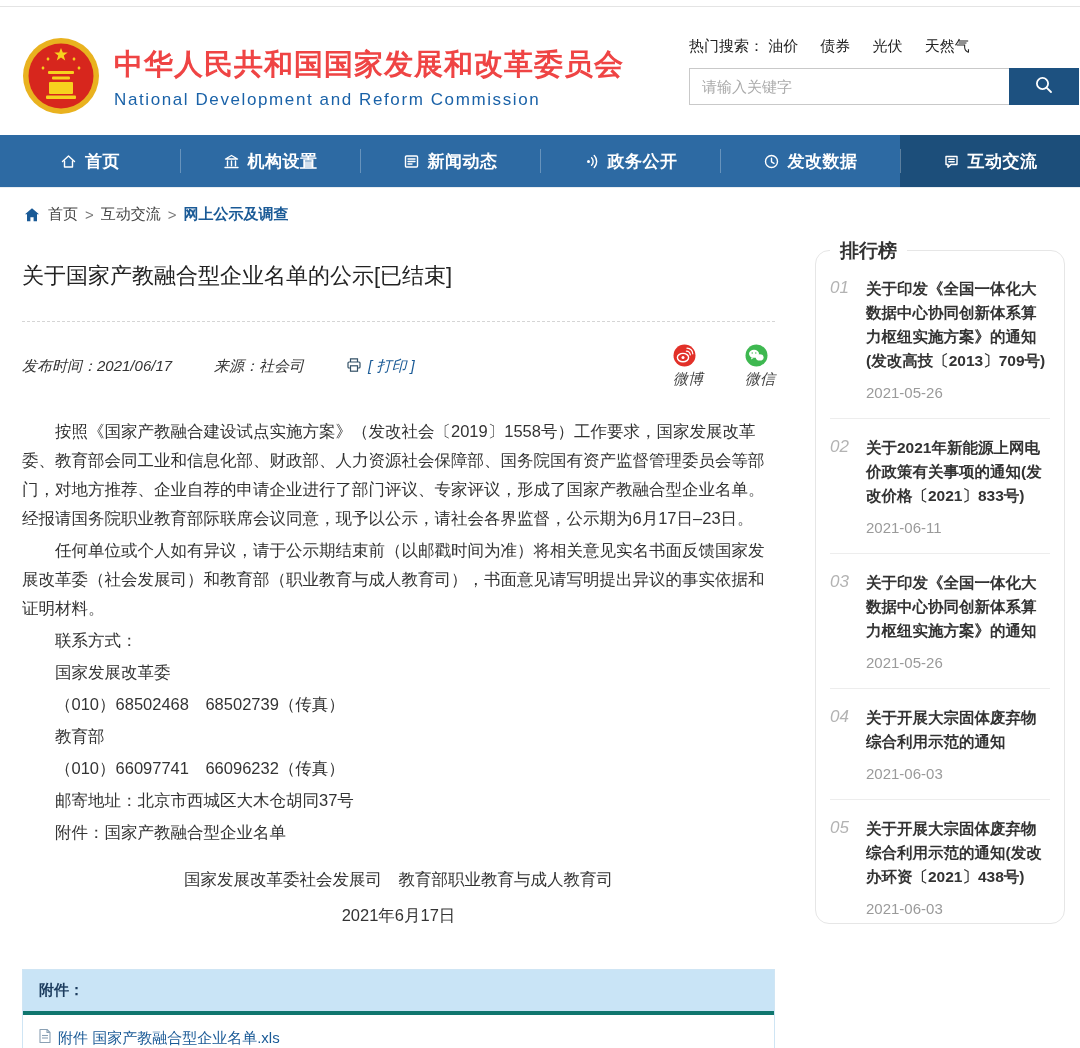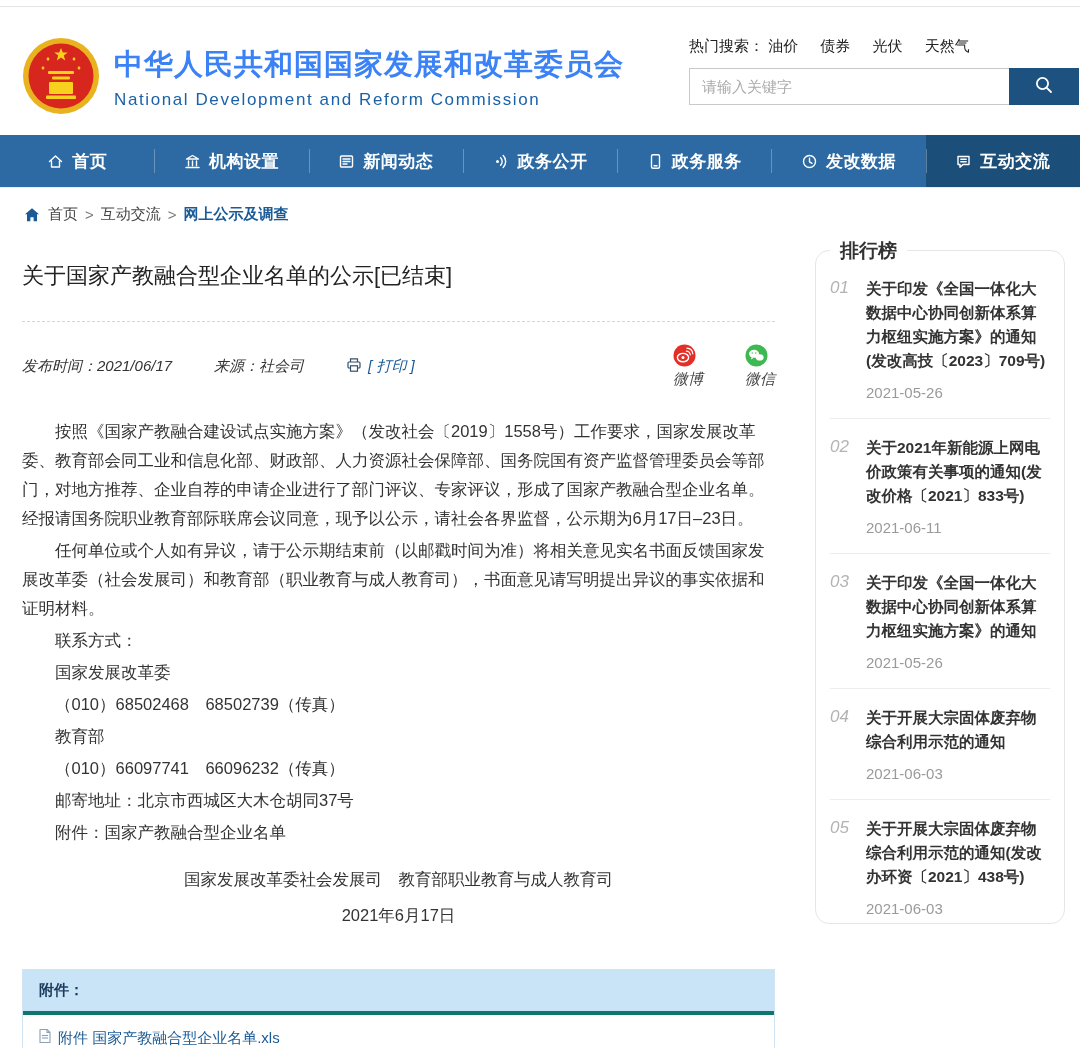--- a/index.html
+++ b/index.html
@@ -4,21 +4,21 @@
 <style>
   * { margin:0; padding:0; box-sizing:border-box; }
   html,body { width:1080px; height:1048px; background:#fff; overflow:hidden;
     font-family:"Liberation Sans","DejaVu Sans",sans-serif; color:#333; }
   .hairline-top { border-top:1px solid #e4e4e4; margin-top:6px; }
 
   
   .site-header { position:relative; height:128px; padding:26px 0 0 22px; }
   .emblem { position:absolute; left:22px; top:30px; }
   .brand { margin-left:92px; padding-top:12px; }
-  .brand-cn { font-size:29px; font-weight:bold; color:#3b82f6; letter-spacing:1px; }
+  .brand-cn { font-size:29px; font-weight:bold; color:#ef4444; letter-spacing:1px; }
   .brand-en { font-size:17px; color:#1a62a8; letter-spacing:1.6px; margin-top:5px; }
   .search-zone { position:absolute; right:1px; top:30px; width:390px; }
   .hot-row { font-size:15px; color:#222; margin-bottom:12px; }
   .hot-row .hot-term { color:#222; margin-right:18px; cursor:pointer; text-decoration:none; }
   .search-row { display:flex; height:37px; }
   .search-input { flex:1; border:1px solid #c9c9c9; border-right:none; padding:0 12px;
     font-size:15px; color:#333; outline:none; }
   .search-input::placeholder { color:#aaa; }
   .search-btn { width:70px; background:#1d5180; border:none; cursor:pointer;
     display:flex; align-items:center; justify-content:center; }
@@ -168,29 +168,20 @@
   </div>
   <div class="nav-item">
     <span class="nav-icon">
       <svg width="17" height="17" viewBox="0 0 17 17" fill="none" stroke="#fff" stroke-width="1.4" stroke-linecap="round">
         <circle cx="5.5" cy="8.5" r="1.5" fill="#fff" stroke="none"></circle>
         <path d="M8.6 4.8 a5.2 5.2 0 0 1 0 7.4"></path>
         <path d="M11.2 2.6 a8.3 8.3 0 0 1 0 11.8"></path>
       </svg>
       </span>
     <span class="nav-label">政务公开</span>
-  </div>
-  <div class="nav-item">
-    <span class="nav-icon">
-      <svg width="17" height="17" viewBox="0 0 17 17" fill="none" stroke="#fff" stroke-width="1.4" stroke-linecap="round">
-        <rect x="4.5" y="1.8" width="8" height="13.4" rx="1.5"></rect>
-        <line x1="7" y1="12.8" x2="10" y2="12.8"></line>
-      </svg>
-      </span>
-    <span class="nav-label">政务服务</span>
   </div>
   <div class="nav-item">
     <span class="nav-icon">
       <svg width="17" height="17" viewBox="0 0 17 17" fill="none" stroke="#fff" stroke-width="1.4" stroke-linecap="round" stroke-linejoin="round">
         <circle cx="8.5" cy="8.5" r="6"></circle>
           <path d="M8.5 5.2 V8.8 L11 10.3"></path>
       </svg>
       </span>
     <span class="nav-label">发改数据</span>
   </div>
@@ -295,21 +286,21 @@
     </div>
   </div>
 
   <aside class="side-col">
     <div class="rank-box">
       <div class="rank-title-tab">排行榜</div>
 
       <div class="rank-item">
         <span class="rank-num">01</span>
         <div class="rank-body">
-          <div class="rank-item-title">关于印发《全国一体化大数据中心协同创新体系算力枢纽实施方案》的通知(发改高技〔2023〕709号)</div>
+          <div class="rank-item-title">关于印发《全国一体化大数据中心协同创新体系算力枢纽实施方案》的通知(发改高技〔2013〕709号)</div>
           <div class="rank-date">2021-05-26</div>
         </div>
       </div>
       <div class="rank-sep"></div>
 
       <div class="rank-item">
         <span class="rank-num">02</span>
         <div class="rank-body">
           <div class="rank-item-title">关于2021年新能源上网电价政策有关事项的通知(发改价格〔2021〕833号)</div>
           <div class="rank-date">2021-06-11</div>

